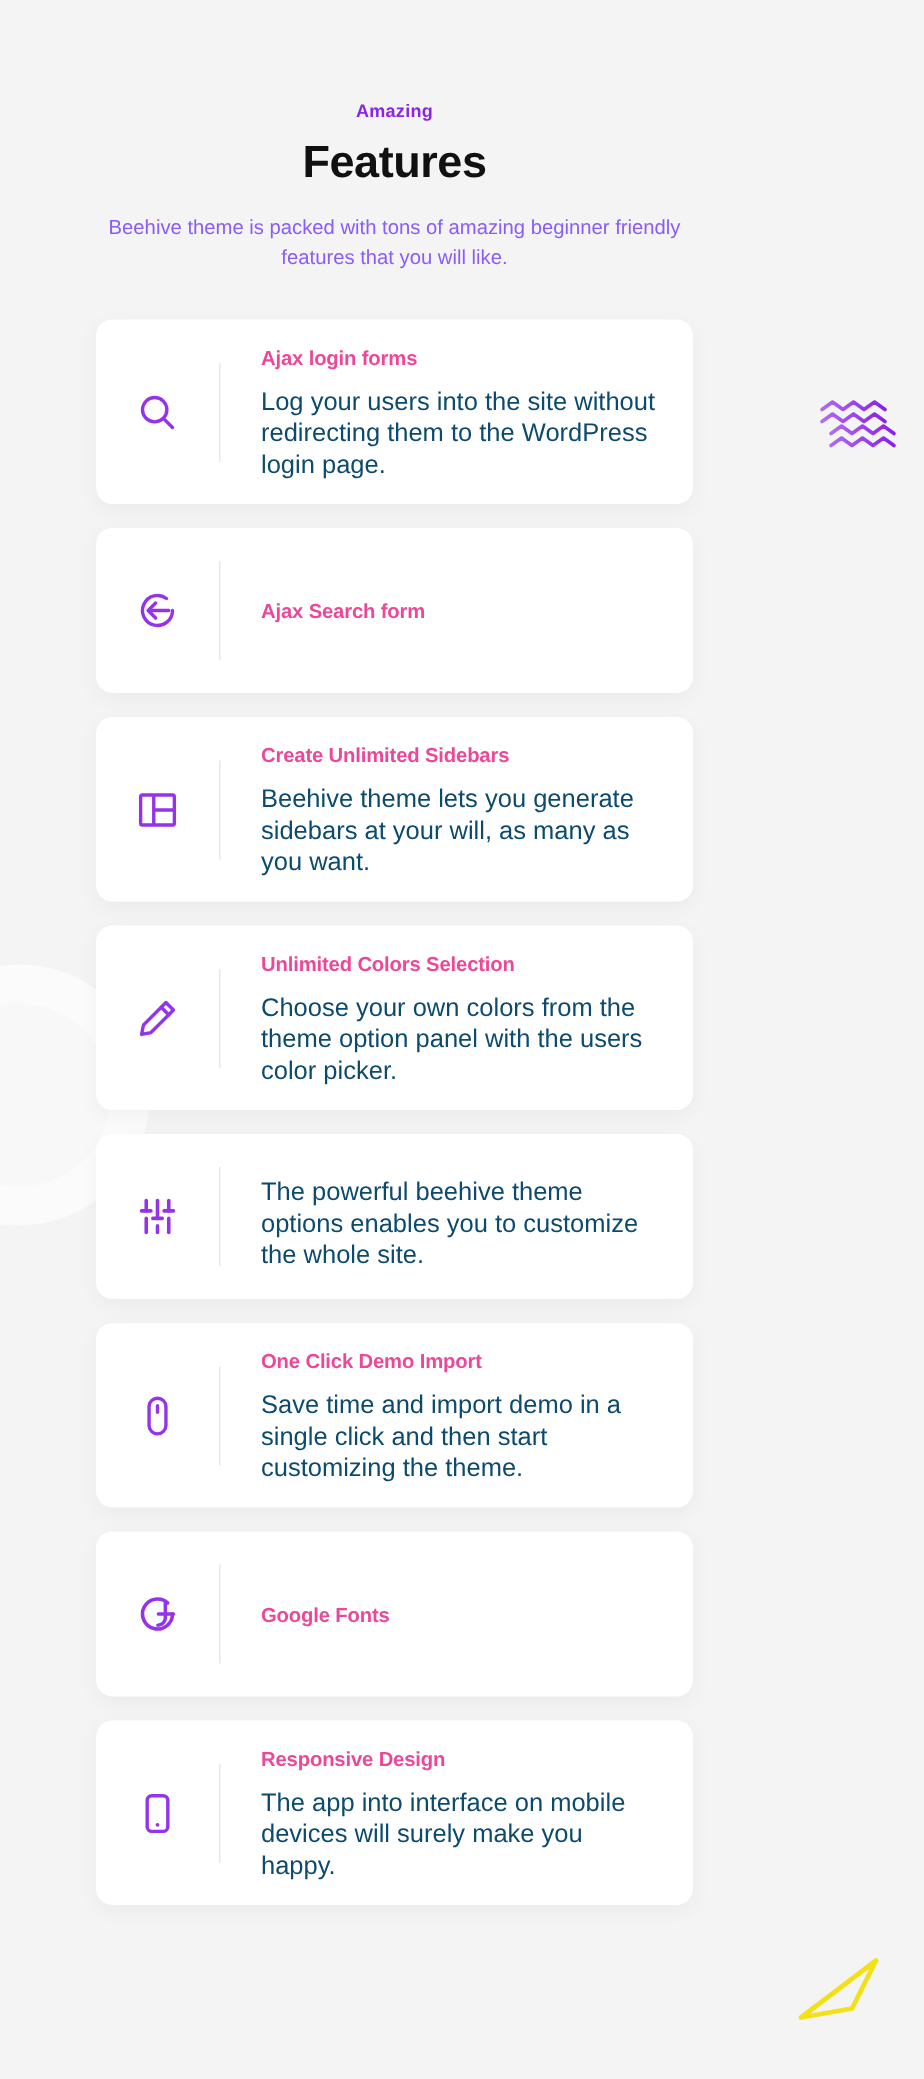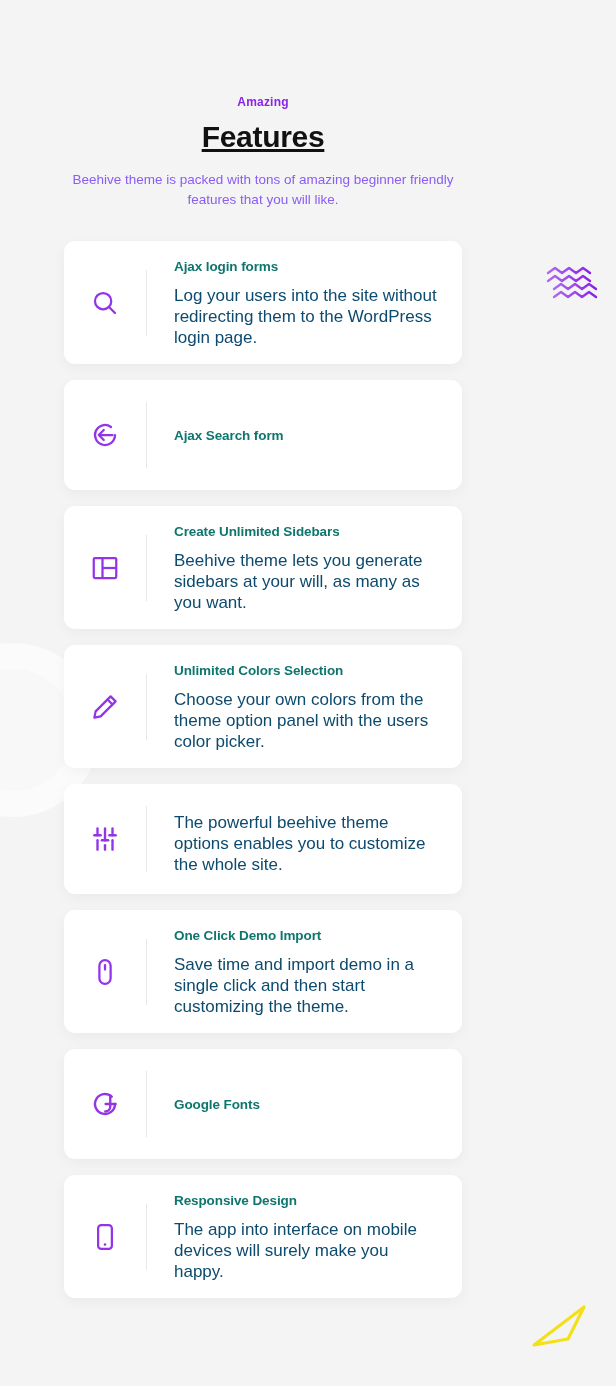--- a/index.html
+++ b/index.html
@@ -50,21 +50,20 @@
     top: 1303px;
     width: 72px;
     height: 52px;
   }
 
   
   .page {
     position: relative;
     z-index: 2;
     width: 526px;
-    margin-top: 28px;
   }
 
   .header {
     padding-top: 66px;
     text-align: center;
   }
 
   .eyebrow {
     font-size: 12px;
     font-weight: bold;
@@ -73,21 +72,20 @@
     line-height: 17px;
   }
 
   .page-title {
     font-size: 30px;
     font-weight: bold;
     color: #111111;
     letter-spacing: -0.3px;
     line-height: 40px;
     margin-top: 6px;
-    text-decoration: underline;
   }
 
   .page-subtitle {
     font-size: 13.5px;
     color: #8b5cf6;
     line-height: 20px;
     width: 382px;
     margin: 13px auto 0 auto;
   }
 
@@ -127,21 +125,21 @@
   }
 
   .card-body {
     flex: 1 1 auto;
     padding-left: 27px;
   }
 
   .card-title {
     font-size: 13.5px;
     font-weight: bold;
-    color: #0f766e;
+    color: #ec4899;
     line-height: 19px;
     letter-spacing: -0.1px;
   }
 
   .card-desc {
     margin-top: 9px;
     font-size: 17px;
     color: #0c4a6e;
     line-height: 21px;
   }

